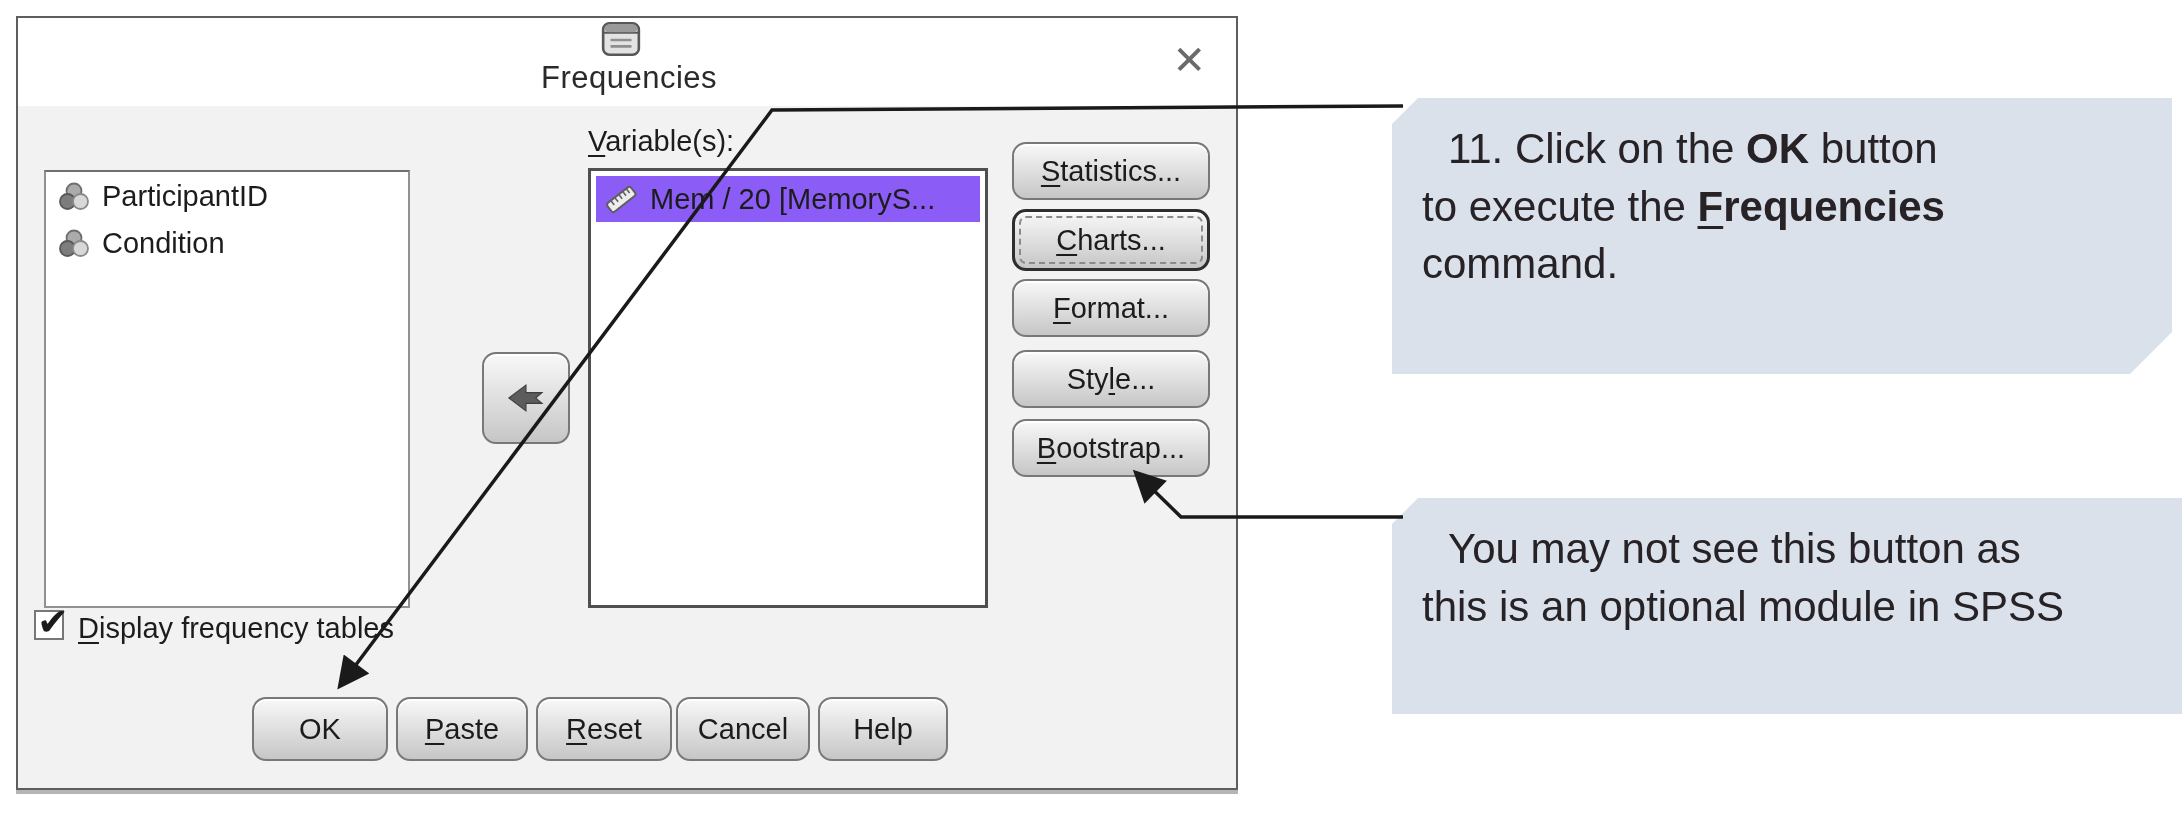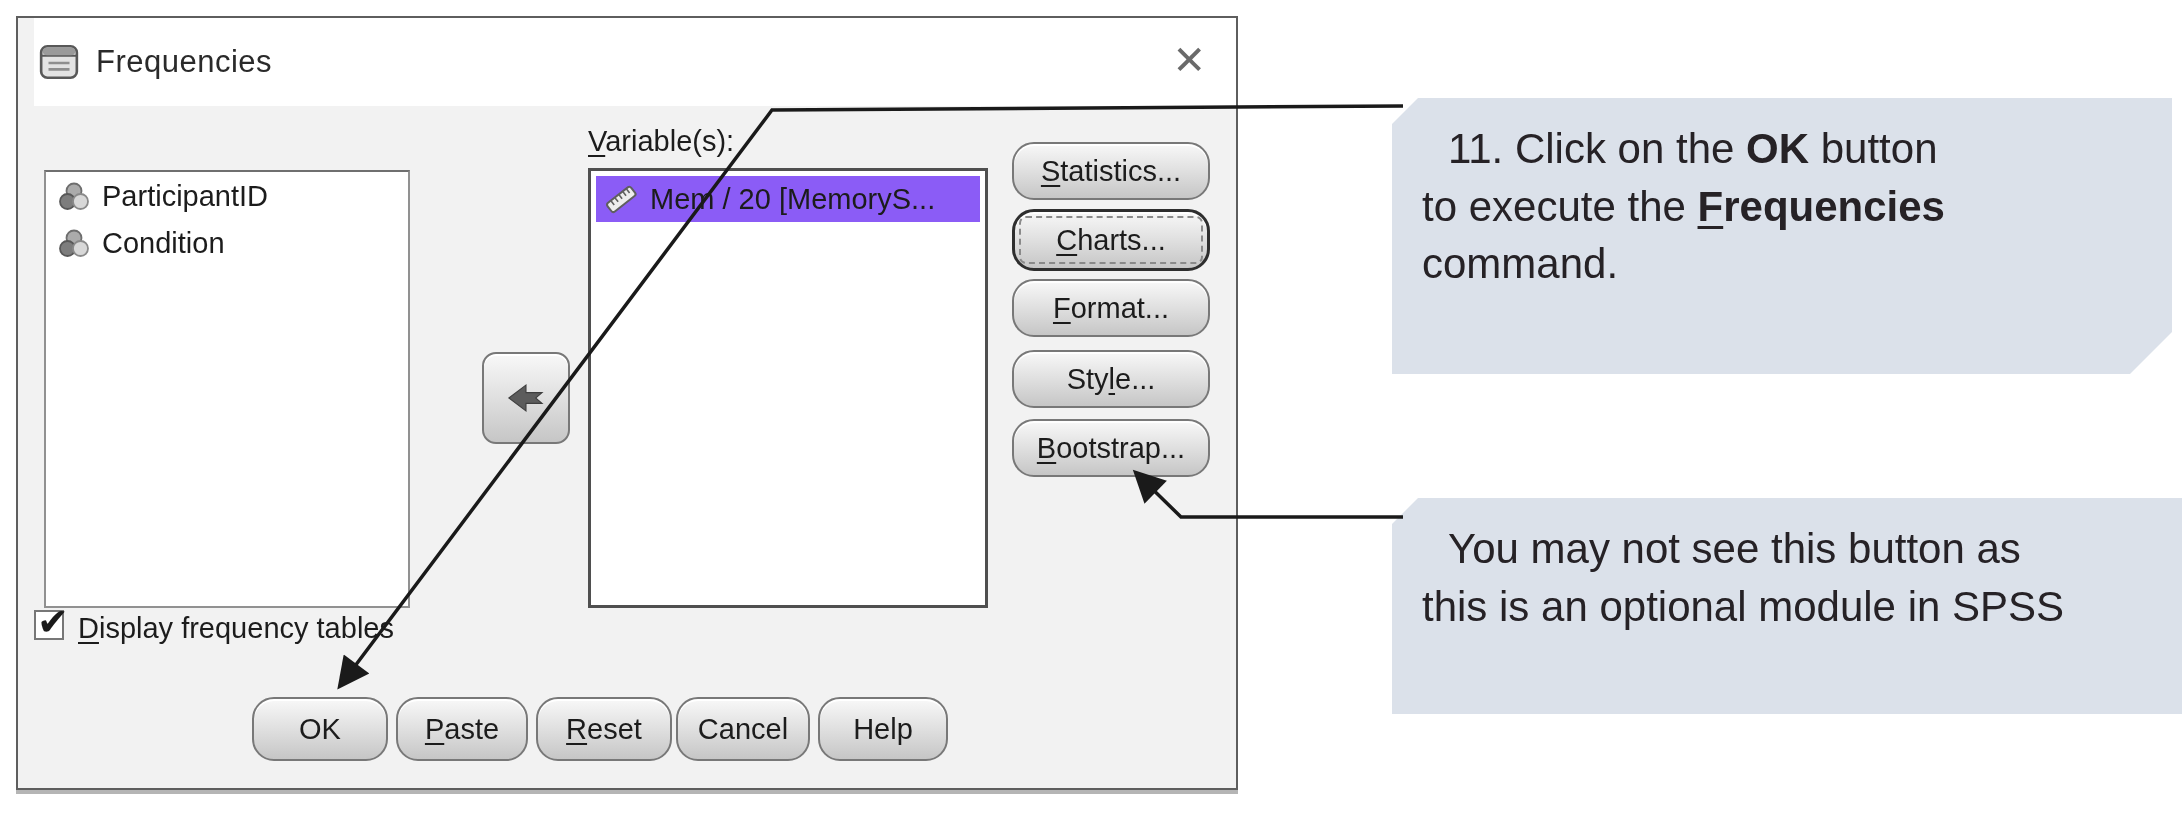--- a/index.html
+++ b/index.html
@@ -2,36 +2,36 @@
 <html><head>
 <meta charset="utf-8">
 <style>
   html,body{margin:0;padding:0;background:#ffffff;}
   body{width:2182px;height:838px;font-family:"Liberation Sans",sans-serif;-webkit-font-smoothing:antialiased;}
   .canvas{position:relative;width:2182px;height:838px;overflow:hidden;}
 
   
   .dialog{position:absolute;left:16px;top:16px;width:1222px;height:774px;background:#f2f2f2;
           border:2px solid #5e5e5e;box-sizing:border-box;box-shadow:0 4px 0 rgba(120,120,120,.55);}
-  .titlebar{position:absolute;left:16px;top:0;right:0;height:88px;background:#ffffff;display:flex;align-items:center;padding-left:4px;box-sizing:border-box;}
+  .titlebar{position:absolute;left:0;top:0;right:0;height:88px;background:#ffffff;display:flex;align-items:center;padding-left:4px;box-sizing:border-box;flex-direction:column;}
   .dlg-icon{width:42px;height:42px;margin-right:16px;flex:0 0 auto;}
   .title{font-size:31px;color:#2a2a2a;letter-spacing:.5px;}
   .close{position:absolute;right:30px;top:22px;font-size:40px;line-height:40px;color:#6a6a6a;cursor:default;}
 
   .listbox{position:absolute;background:#ffffff;box-sizing:border-box;}
   .source-list{left:26px;top:152px;width:366px;height:438px;border:2px solid #919191;border-top-color:#6f6f6f;}
   .target-list{left:570px;top:150px;width:400px;height:440px;border:3px solid #4f4f4f;}
   .var-row{display:flex;align-items:center;gap:12px;padding:8px 6px 6px 12px;font-size:29px;color:#1c1c1c;white-space:nowrap;overflow:hidden;text-align:right;}
   .var-row.selected{background:#8b5cf6;margin:5px;padding:6px 4px 6px 8px;}
   .measure-icon{flex:0 0 auto;}
 
   .varlabel{position:absolute;left:570px;top:107px;font-size:29px;color:#1c1c1c;}
   .accel{text-decoration:underline;text-decoration-thickness:2px;text-underline-offset:4px;text-decoration-skip-ink:none;}
 
-  .btn{position:absolute;box-sizing:border-box;border:2px solid #787878;border-radius:22px;
+  .btn{position:absolute;box-sizing:border-box;border:2px solid #787878;border-radius:14px;
        background:linear-gradient(180deg,#f8f8f8 0%,#e2e2e2 45%,#c6c6c6 100%);
        font-family:"Liberation Sans",sans-serif;font-size:29px;color:#1c1c1c;
        display:flex;align-items:center;justify-content:center;box-shadow:inset 0 2px 0 #ffffff;cursor:default;white-space:nowrap;}
   .btn.focused{border:3px solid #2e2e2e;}
   .btn.focused::after{content:"";position:absolute;inset:4px;border:2px dashed #8a8a8a;border-radius:7px;pointer-events:none;}
 
   .transfer{left:464px;top:334px;width:88px;height:92px;border-radius:14px;}
 
   .side-btn{left:994px;width:198px;height:58px;}
   #btn-statistics{top:124px;} #btn-charts{top:191px;height:62px;} #btn-format{top:261px;}

